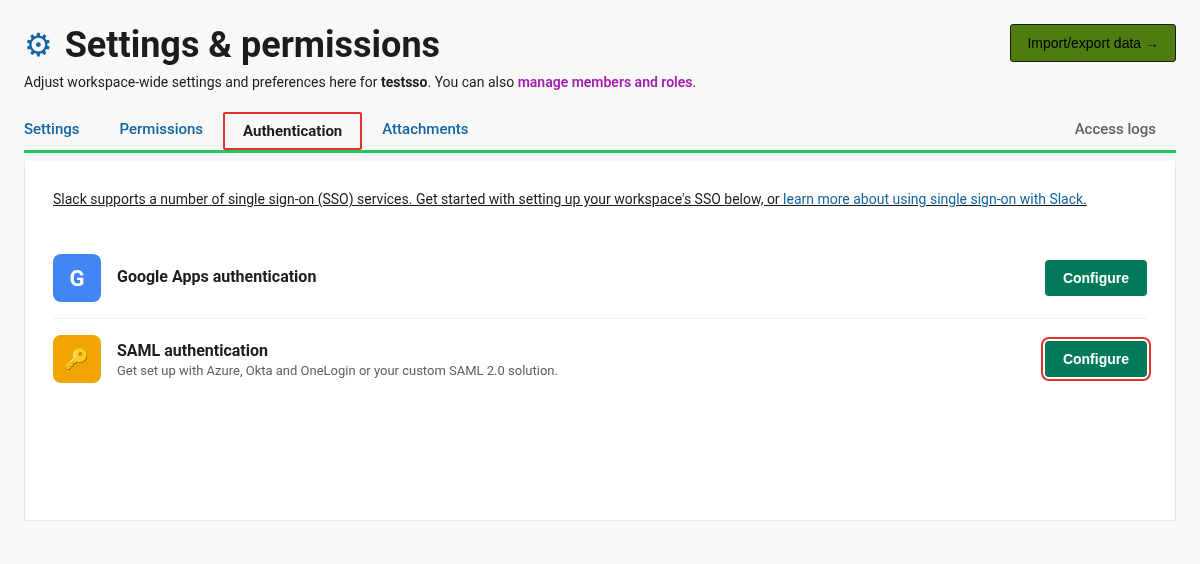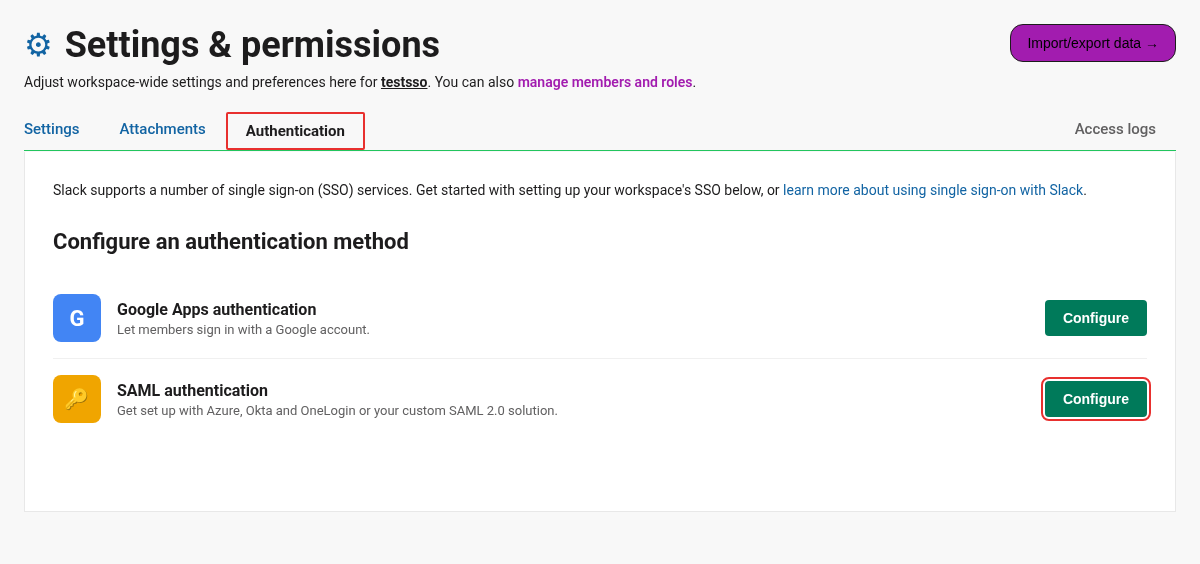--- a/index.html
+++ b/index.html
@@ -32,47 +32,47 @@
       font-size: 32px;
       line-height: 1;
     }
     .page-title {
       font-size: 36px;
       font-weight: 700;
       color: #1d1c1d;
     }
     .import-export-btn {
       border: 1.5px solid #1d1c1d;
-      background: #a21caf;
+      background: #4d7c0f;
       padding: 10px 16px;
-      border-radius: 13px;
+      border-radius: 3px;
       font-size: 14px;
       font-weight: 500;
       cursor: pointer;
       white-space: nowrap;
       display: flex;
       align-items: center;
       gap: 6px;
     }
     .subtitle {
       font-size: 14px;
       color: #1d1c1d;
       margin-bottom: 20px;
     }
-    .subtitle strong { font-weight: 700; text-decoration: underline; }
+    .subtitle strong { font-weight: 700; }
     .subtitle a {
       color: #a21caf;
       text-decoration: none;
       font-weight: 600;
     }
     .tabs {
       display: flex;
       align-items: center;
-      border-bottom: 1px solid #22c55e;
-      margin-bottom: 1px;
+      border-bottom: 3px solid #22c55e;
+      margin-bottom: 8px;
       gap: 0;
     }
     .tab {
       padding: 10px 20px;
       font-size: 15px;
       font-weight: 500;
       cursor: pointer;
       color: #1264a3;
       border: none;
       background: none;
@@ -99,20 +99,21 @@
       border: 1px solid #e8e8e8;
       border-top: none;
       padding: 28px 28px 32px 28px;
       min-height: 360px;
     }
     .sso-description {
       font-size: 14px;
       color: #1d1c1d;
       margin-bottom: 28px;
       line-height: 1.5;
+      text-decoration: underline;
     }
     .sso-description a {
       color: #1264a3;
       text-decoration: none;
     }
     .section-title {
       font-size: 22px;
       font-weight: 700;
       color: #1d1c1d;
       margin-bottom: 24px;
@@ -183,40 +184,39 @@
     </div>
     <button class="import-export-btn">Import/export data →</button>
   </div>
 
   <p class="subtitle">
     <span>Adjust workspace-wide settings and preferences here for </span><strong>testsso</strong>. <span>You can also</span> <a href="#">manage members and roles</a>.
   </p>
 
   <div class="tabs">
     <a class="tab">Settings</a>
+    <a class="tab">Permissions</a>
+    <a class="tab active">Authentication</a>
     <a class="tab">Attachments</a>
-    <a class="tab active">Authentication</a>
     <span class="tab-spacer"></span>
     <a class="tab muted">Access logs</a>
   </div>
 
   <div class="content-area">
     <p class="sso-description">
       <span>Slack supports a number of single sign-on (SSO) services. Get started with setting up your workspace's SSO below, or </span><a href="#">learn more about using single sign-on with Slack</a><span>.</span>
     </p>
 
-    <h2 class="section-title">Configure an authentication method</h2>
 
     <div class="auth-item">
       <div class="auth-icon google">
         <span>G</span>
       </div>
       <div class="auth-info">
         <div class="auth-name">Google Apps authentication</div>
-        <div class="auth-desc">Let members sign in with a Google account.</div>
       </div>
       <button class="configure-btn">Configure</button>
     </div>
 
     <div class="auth-item">
       <div class="auth-icon saml">
         <span class="key-icon">🔑</span>
       </div>
       <div class="auth-info">
         <div class="auth-name">SAML authentication</div>

